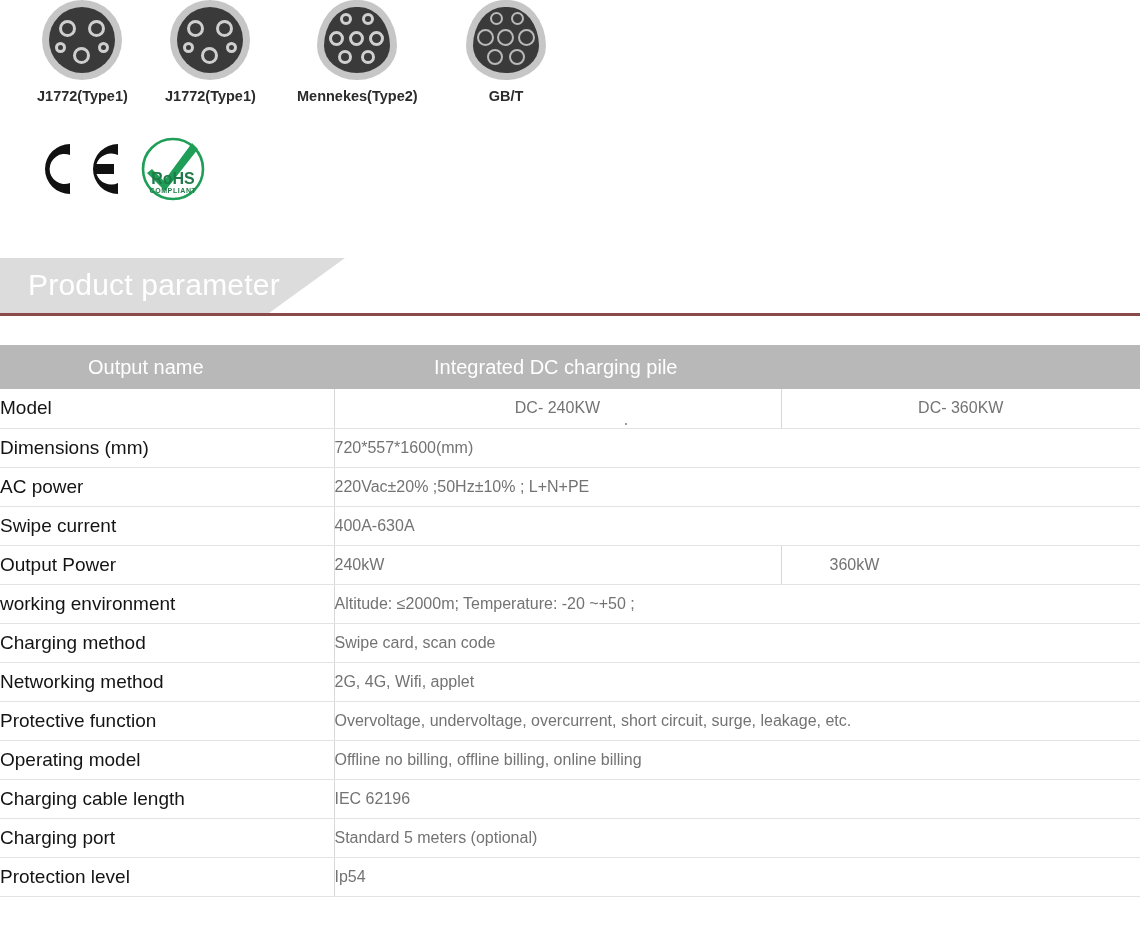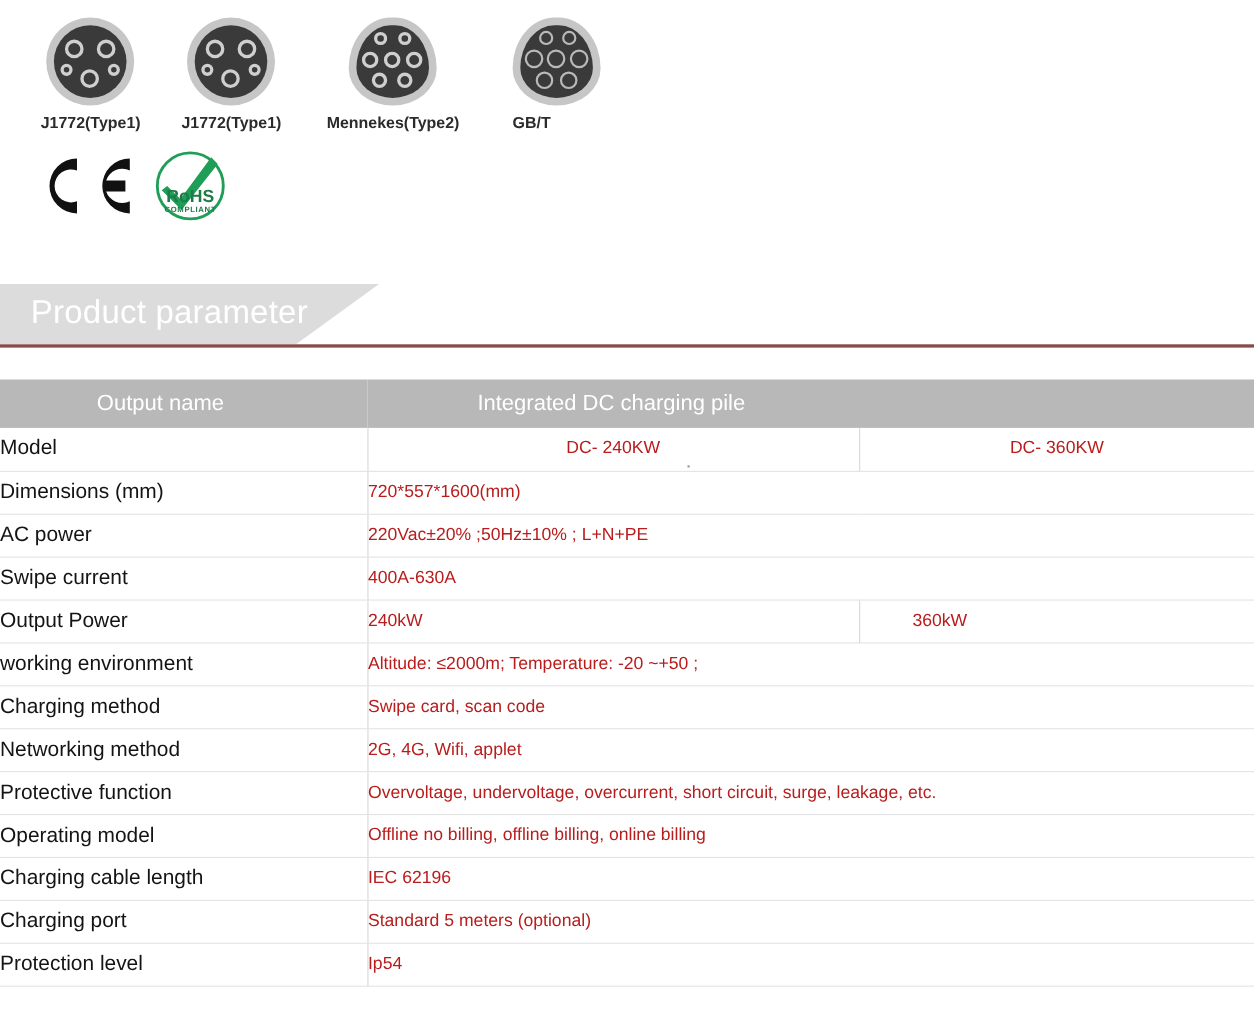--- a/index.html
+++ b/index.html
@@ -16,21 +16,22 @@
     position: relative;
   }
 
   
   .connectors {
     position: relative;
     height: 130px;
   }
   .connector {
     position: absolute;
-    top: 16px;
+    top: 0;
+    text-align: center;
   }
   .connector-art {
     width: 80px;
     height: 80px;
     margin: 0 auto;
     position: relative;
   }
   .connector-label {
     font-size: 14.5px;
     color: #2b2b2b;
@@ -154,21 +155,21 @@
 
   .label-cell {
     font-size: 19px;
     padding-left: 5px;
     border-right: 1px solid #d7d7d7;
     color: #141414;
   }
   .value-cell {
     font-size: 16px;
     padding-left: 106px;
-    color: #b91c1c;
+    color: #737373;
   }
   .value-cell.centered {
     padding-left: 0;
     text-align: center;
   }
   .value-cell.split-left {
     border-right: 1px solid #d7d7d7;
   }
   .value-cell.pad-b {
     padding-left: 48px;

